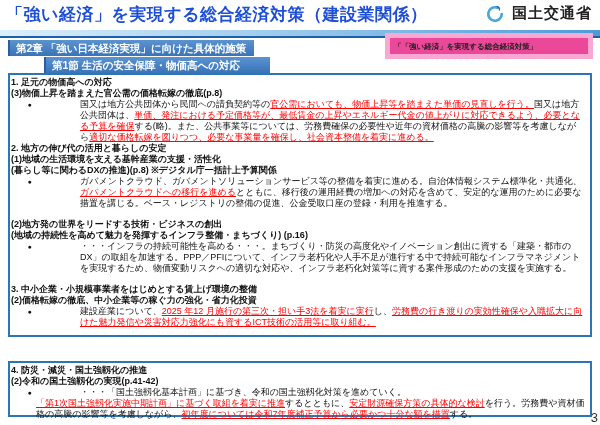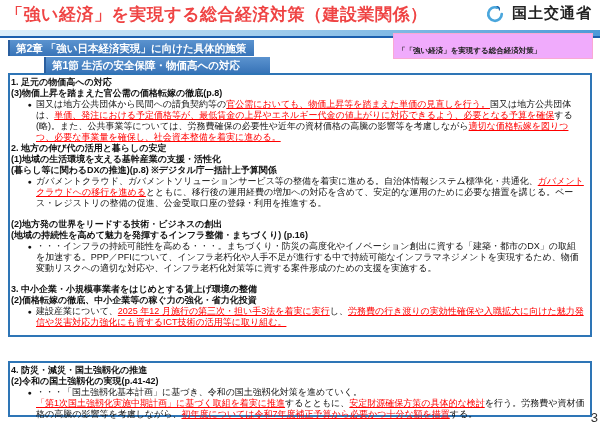--- a/index.html
+++ b/index.html
@@ -3,37 +3,37 @@
 <meta charset="utf-8">
 <style>
   html,body{margin:0;padding:0;}
   body{
     width:600px;height:425px;position:relative;background:#ffffff;
     font-family:"Liberation Sans",sans-serif;overflow:hidden;
     -webkit-font-smoothing:antialiased;
   }
   .page-title{
     position:absolute;left:6px;top:3px;
-    font-size:17px;font-weight:bold;color:#ef4444;letter-spacing:0.5px;
+    font-size:17px;font-weight:bold;color:#1d4ed8;letter-spacing:0.5px;
     white-space:nowrap;
     text-align:center;
   }
   .logo-wrap{
     position:absolute;right:8px;top:4px;display:flex;align-items:center;gap:8px;
   }
   .logo-text{font-size:15px;font-weight:bold;color:#222;letter-spacing:1px;}
   .grad-bar{
     position:absolute;left:0;right:0;top:30px;height:6px;
     background:linear-gradient(to right,#ddeffb,#9fccec 45%,#4e9ad8);
     border-bottom:2px solid #1b5fae;
   }
   .note-box{
     position:absolute;right:7px;top:33px;width:190px;
-    background:#f0abfc;border:1px solid #f9a8d4;
-    padding:12px 4px 2px 4px;z-index:5;
+    background:#ec4899;border:5px solid #f9a8d4;
+    padding:4px 4px 2px 4px;z-index:5;
     font-size:7.5px;line-height:1.35;color:#222;font-weight:bold;
   }
   .bar{
     position:absolute;left:8px;height:16px;
     background:linear-gradient(to bottom,#5b93cf,#3874b8);
     border-left:2px solid #2a5e9e;
     color:#ffffff;font-weight:bold;font-size:10.5px;line-height:16px;
     padding-left:6px;white-space:nowrap;box-sizing:border-box;
   }
   .bar-chapter{top:40px;width:246px;}
@@ -41,21 +41,21 @@
   .bar-sec2{top:362px;width:290px;}
   .content-box{
     position:absolute;left:8px;right:8px;
     border:2px solid #2e75b6;background:#fff;box-sizing:border-box;
     padding:2px 5px 2px 1px;
     font-size:9px;line-height:11px;color:#111;
   }
   .box-1{top:73px;height:264px;}
   .box-2{top:361px;height:56px;}
   .blk-heading{font-weight:bold;color:#111;}
-  .blk-bullet{display:flex;}
+  .blk-bullet{display:flex;gap:44px;}
   .blk-bullet .marker{flex:none;width:13px;text-align:center;font-size:7px;padding-left:12px;box-sizing:content-box;}
   .blk-bullet .txt{flex:1;}
   .blk-cont{padding-left:25px;}
   .spacer{height:10px;}
   .red{color:#ff0000;text-decoration:underline;text-underline-offset:1px;}
   .page-num{
     position:absolute;right:2px;bottom:0px;font-size:13px;color:#333;
   }
 </style>
 </head>

